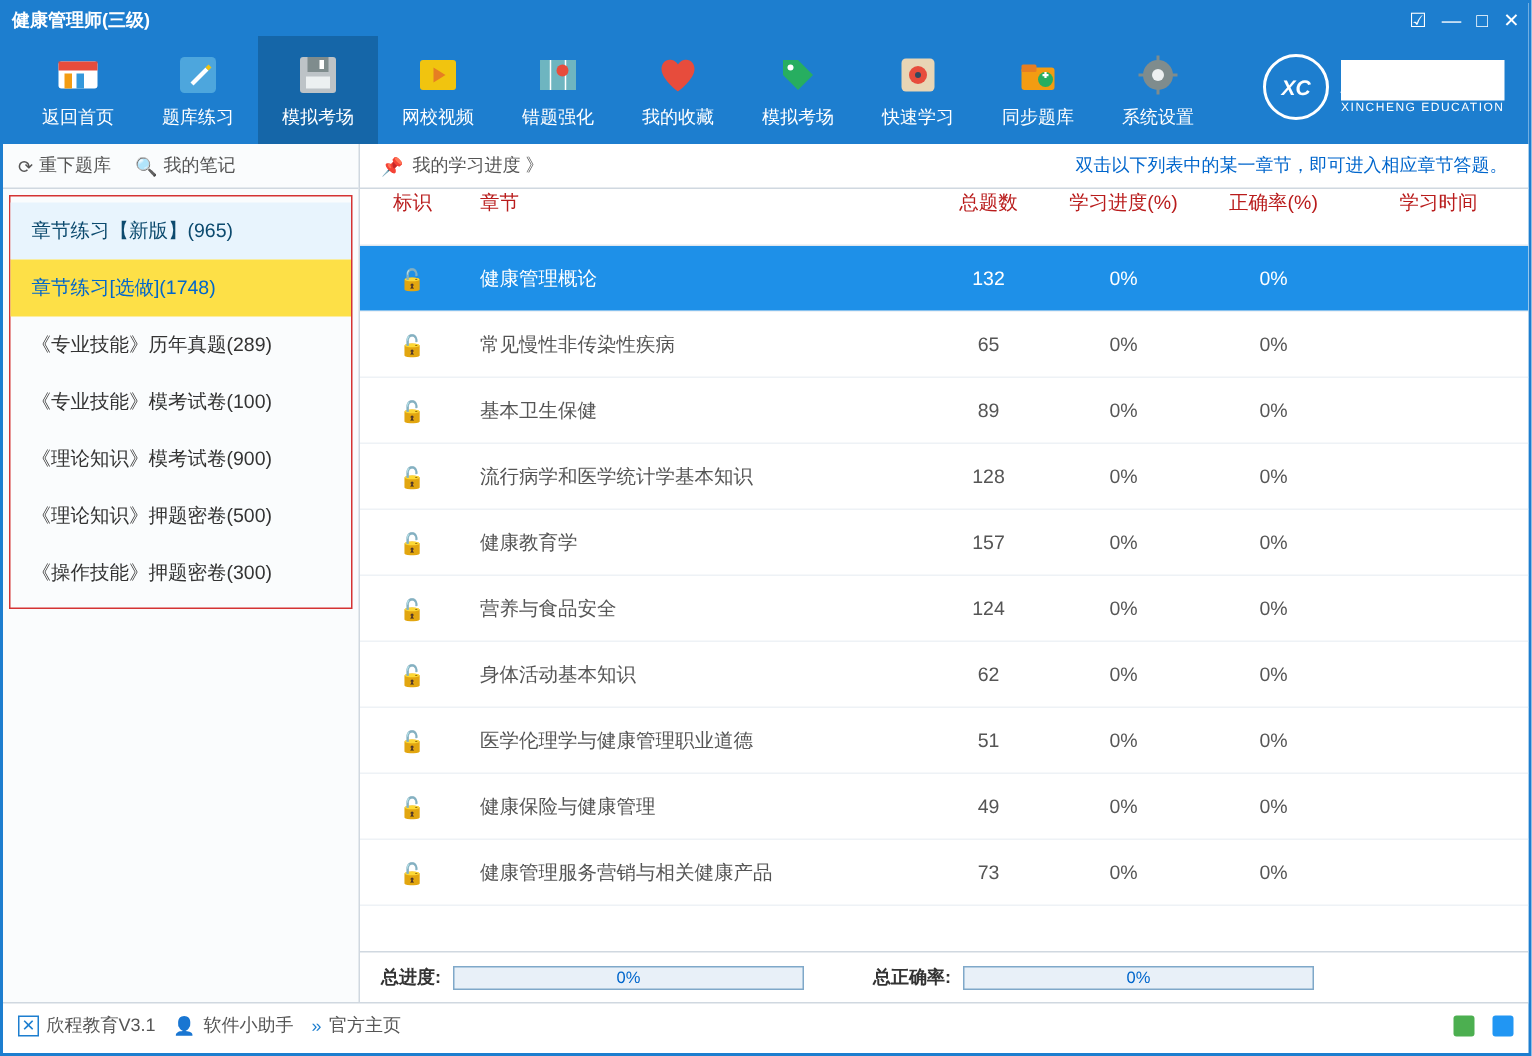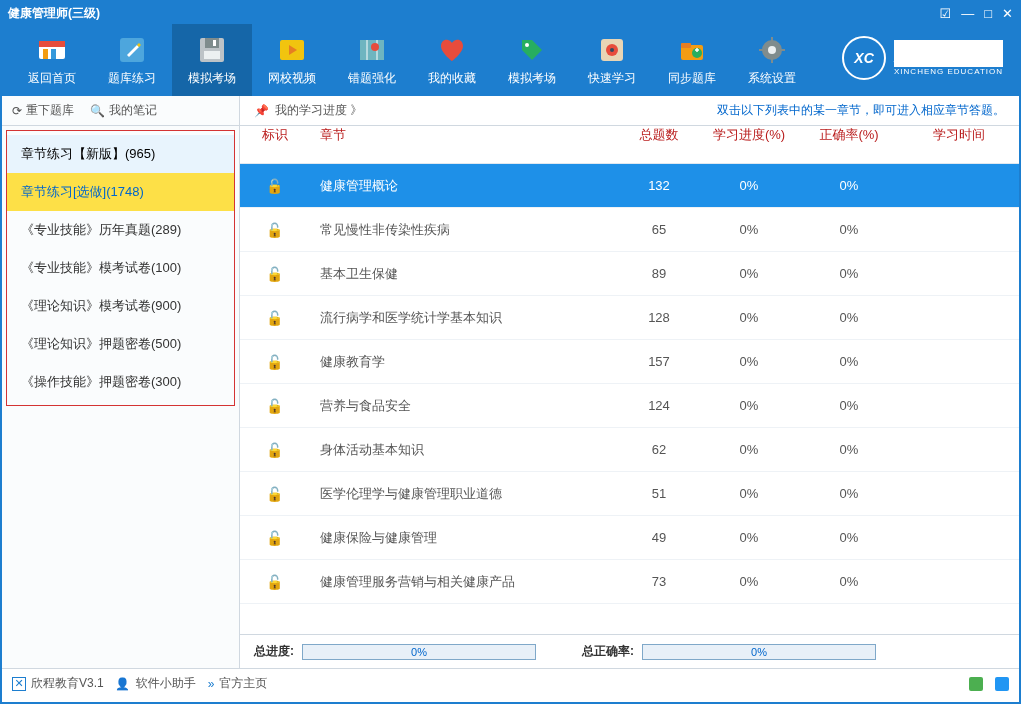--- a/index.html
+++ b/index.html
@@ -16,21 +16,21 @@
 .brand-logo { width: 44px; height: 44px; border: 2px solid #fff; border-radius: 50%; display: flex; align-items: center; justify-content: center; font-size: 14px; font-style: italic; font-weight: bold; }
 .brand-text { display: flex; flex-direction: column; }
 .brand-text .main { font-size: 20px; font-weight: bold; letter-spacing: 2px; }
 .brand-text .sub { font-size: 8px; letter-spacing: 1px; }
 .content { display: flex; height: 572px; }
 .sidebar { width: 238px; background: #fafcfd; border-right: 1px solid #d0d8e0; display: flex; flex-direction: column; }
 .side-top { height: 30px; border-bottom: 1px solid #d0d8e0; display: flex; align-items: center; padding: 0 10px; gap: 16px; font-size: 12px; color: #555; }
 .side-top span { display: flex; align-items: center; gap: 4px; cursor: pointer; }
 .side-list { border: 1px solid #d43333; margin: 4px; padding: 4px 0; }
 .side-item { padding: 10px 14px; font-size: 13px; color: #333; cursor: pointer; }
-.side-item.blue { color: #000000; background: #e8f4fd; }
+.side-item.blue { color: #0c4a6e; background: #e8f4fd; }
 .side-item.highlight { background: #fde047; color: #0066cc; }
 .main { flex: 1; display: flex; flex-direction: column; background: #fff; }
 .main-top { height: 30px; border-bottom: 1px solid #d0d8e0; display: flex; align-items: center; padding: 0 14px; font-size: 12px; color: #555; }
 .main-top .pin { color: #1d7ecf; margin-right: 6px; }
 .main-top .hint { margin-left: auto; color: #0066cc; }
 .table-head { height: 38px; display: flex; font-size: 13px; color: #b91c1c; border-bottom: 1px solid #e0e8f0; padding: 0; }
 .col-mark { width: 70px; text-align: center; }
 .col-chap { flex: 1; padding-left: 10px; }
 .col-total { width: 80px; text-align: center; }
 .col-prog { width: 100px; text-align: center; }

